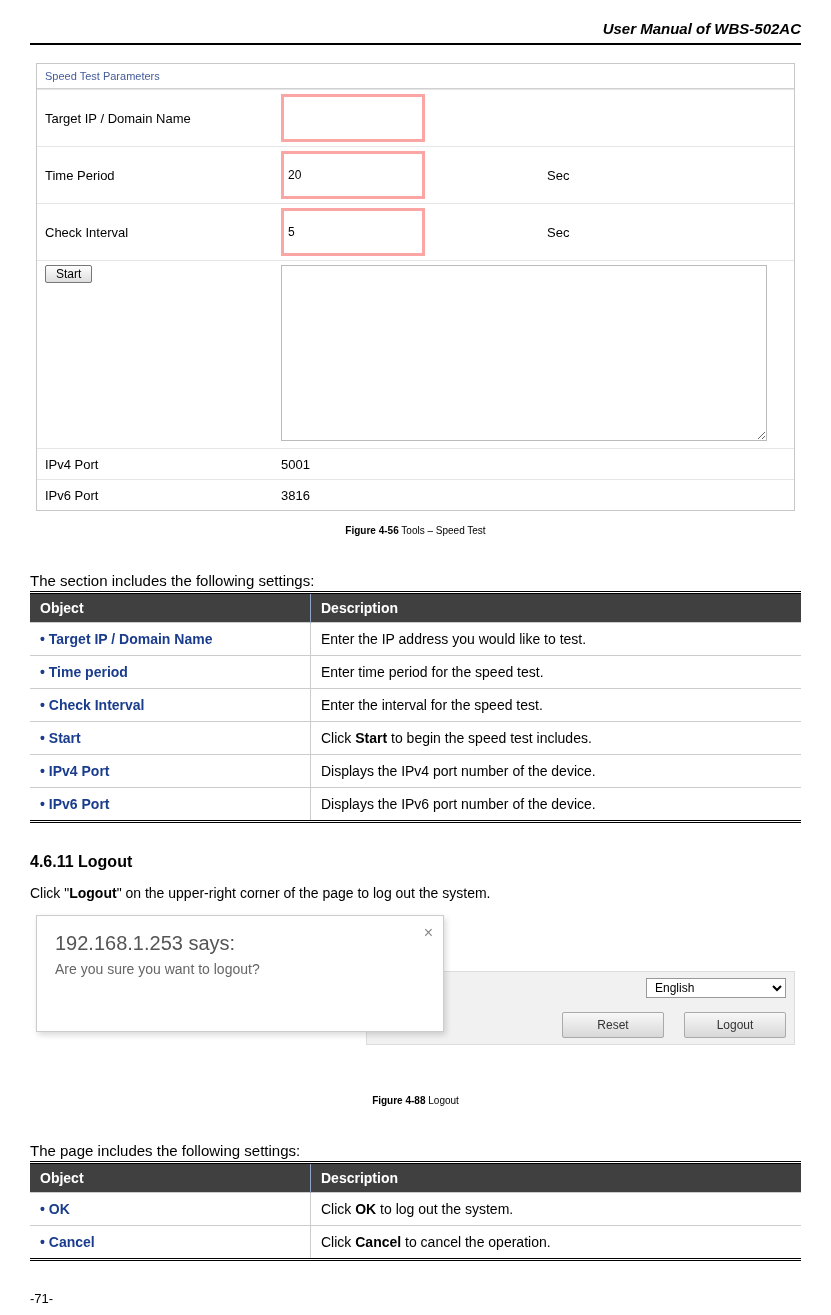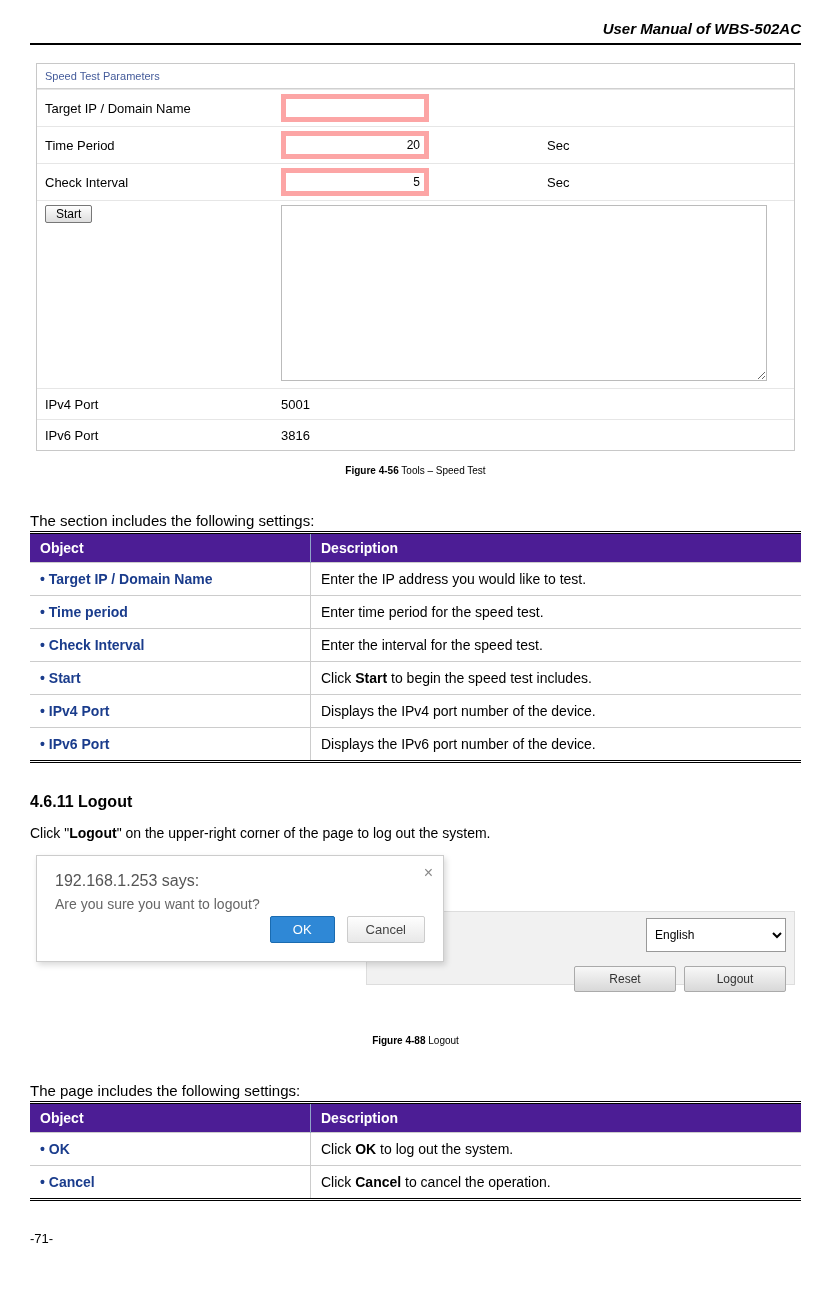--- a/index.html
+++ b/index.html
@@ -41,26 +41,25 @@
   }
   .screenshot1 td {
     border-top: 1px solid #e6e6e6;
     padding: 4px 8px;
     vertical-align: middle;
     height: 22px;
   }
   .screenshot1 td:first-child { width: 220px; }
   .screenshot1 td.col2 { width: 250px; }
   .screenshot1 input.tiny {
-    border: 5px solid #fca5a5;
+    border: 3px solid #fca5a5;
     height: 18px;
     width: 130px;
     font-size: 12px;
-    padding: 0 4px;
-    text-align: right;
+    padding: 12px 4px;
   }
   .screenshot1 textarea {
     width: 480px;
     height: 170px;
     border: 1px solid #bbb;
     resize: both;
     font-size: 12px;
   }
   .screenshot1 .startbtn {
     font-family: inherit;
@@ -83,21 +82,21 @@
   }
   
   .settings {
     width: 100%;
     border-collapse: collapse;
     border-top: 3px double #000;
     border-bottom: 3px double #000;
     margin-bottom: 30px;
   }
   .settings th {
-    background: #4c1d95;
+    background: #404040;
     color: #fff;
     text-align: left;
     font-weight: bold;
     padding: 6px 10px;
     font-size: 14px;
   }
   .settings td {
     border-top: 1px solid #ccc;
     padding: 8px 10px;
     font-size: 14px;
@@ -133,22 +132,22 @@
     top: 0;
     width: 370px;
     background: #fff;
     border: 1px solid #ccc;
     box-shadow: 2px 3px 6px rgba(0,0,0,0.15);
     padding: 16px 18px 18px;
     font-family: "Segoe UI", Arial, sans-serif;
     color: #555;
     z-index: 2;
   }
-  .dialog .dtitle { font-size: 16px; color: #555; margin-bottom: 6px; }
-  .dialog .dmsg { font-size: 14px; color: #666; margin-bottom: 4px; }
+  .dialog .dtitle { font-size: 20px; color: #555; margin-bottom: 6px; }
+  .dialog .dmsg { font-size: 14px; color: #666; margin-bottom: 36px; }
   .dialog .dbtns { text-align: right; }
   .dialog .okbtn {
     background: #2f88d6;
     color: #fff;
     border: 1px solid #1a6bb0;
     padding: 5px 22px;
     font-size: 13px;
     border-radius: 2px;
     margin-right: 8px;
   }
@@ -185,27 +184,27 @@
   .bgstrip .row1 {
     display: flex;
     justify-content: flex-end;
     margin-bottom: 14px;
   }
   .langsel {
     border: 1px solid #999;
     background: #fff;
     font-size: 12px;
     width: 140px;
-    height: 34px;
+    height: 20px;
     padding: 0 4px;
   }
   .bgstrip .row2 {
     display: flex;
     justify-content: flex-end;
-    gap: 8px;
+    gap: 20px;
   }
   .btnlike {
     background: linear-gradient(#f8f8f8, #d8d8d8);
     border: 1px solid #aaa;
     font-size: 12px;
     color: #333;
     width: 100px;
     height: 24px;
     border-radius: 2px;
     text-align: center;
@@ -315,24 +314,20 @@
     </div>
     <div class="row2">
       <div class="btnlike">Reset</div>
       <div class="btnlike">Logout</div>
     </div>
   </div>
   <div class="dialog">
     <span class="closex">×</span>
     <div class="dtitle">192.168.1.253 says:</div>
     <div class="dmsg">Are you sure you want to logout?</div>
-    <div class="dbtns">
-      <button class="okbtn">OK</button>
-      <button class="cancelbtn">Cancel</button>
-    </div>
   </div>
 </div>
 
 <div class="fig-caption">
   <b>Figure 4-88</b><span> Logout</span>
 </div>
 
 <div class="section-intro">The page includes the following settings:</div>
 
 <table class="settings">

